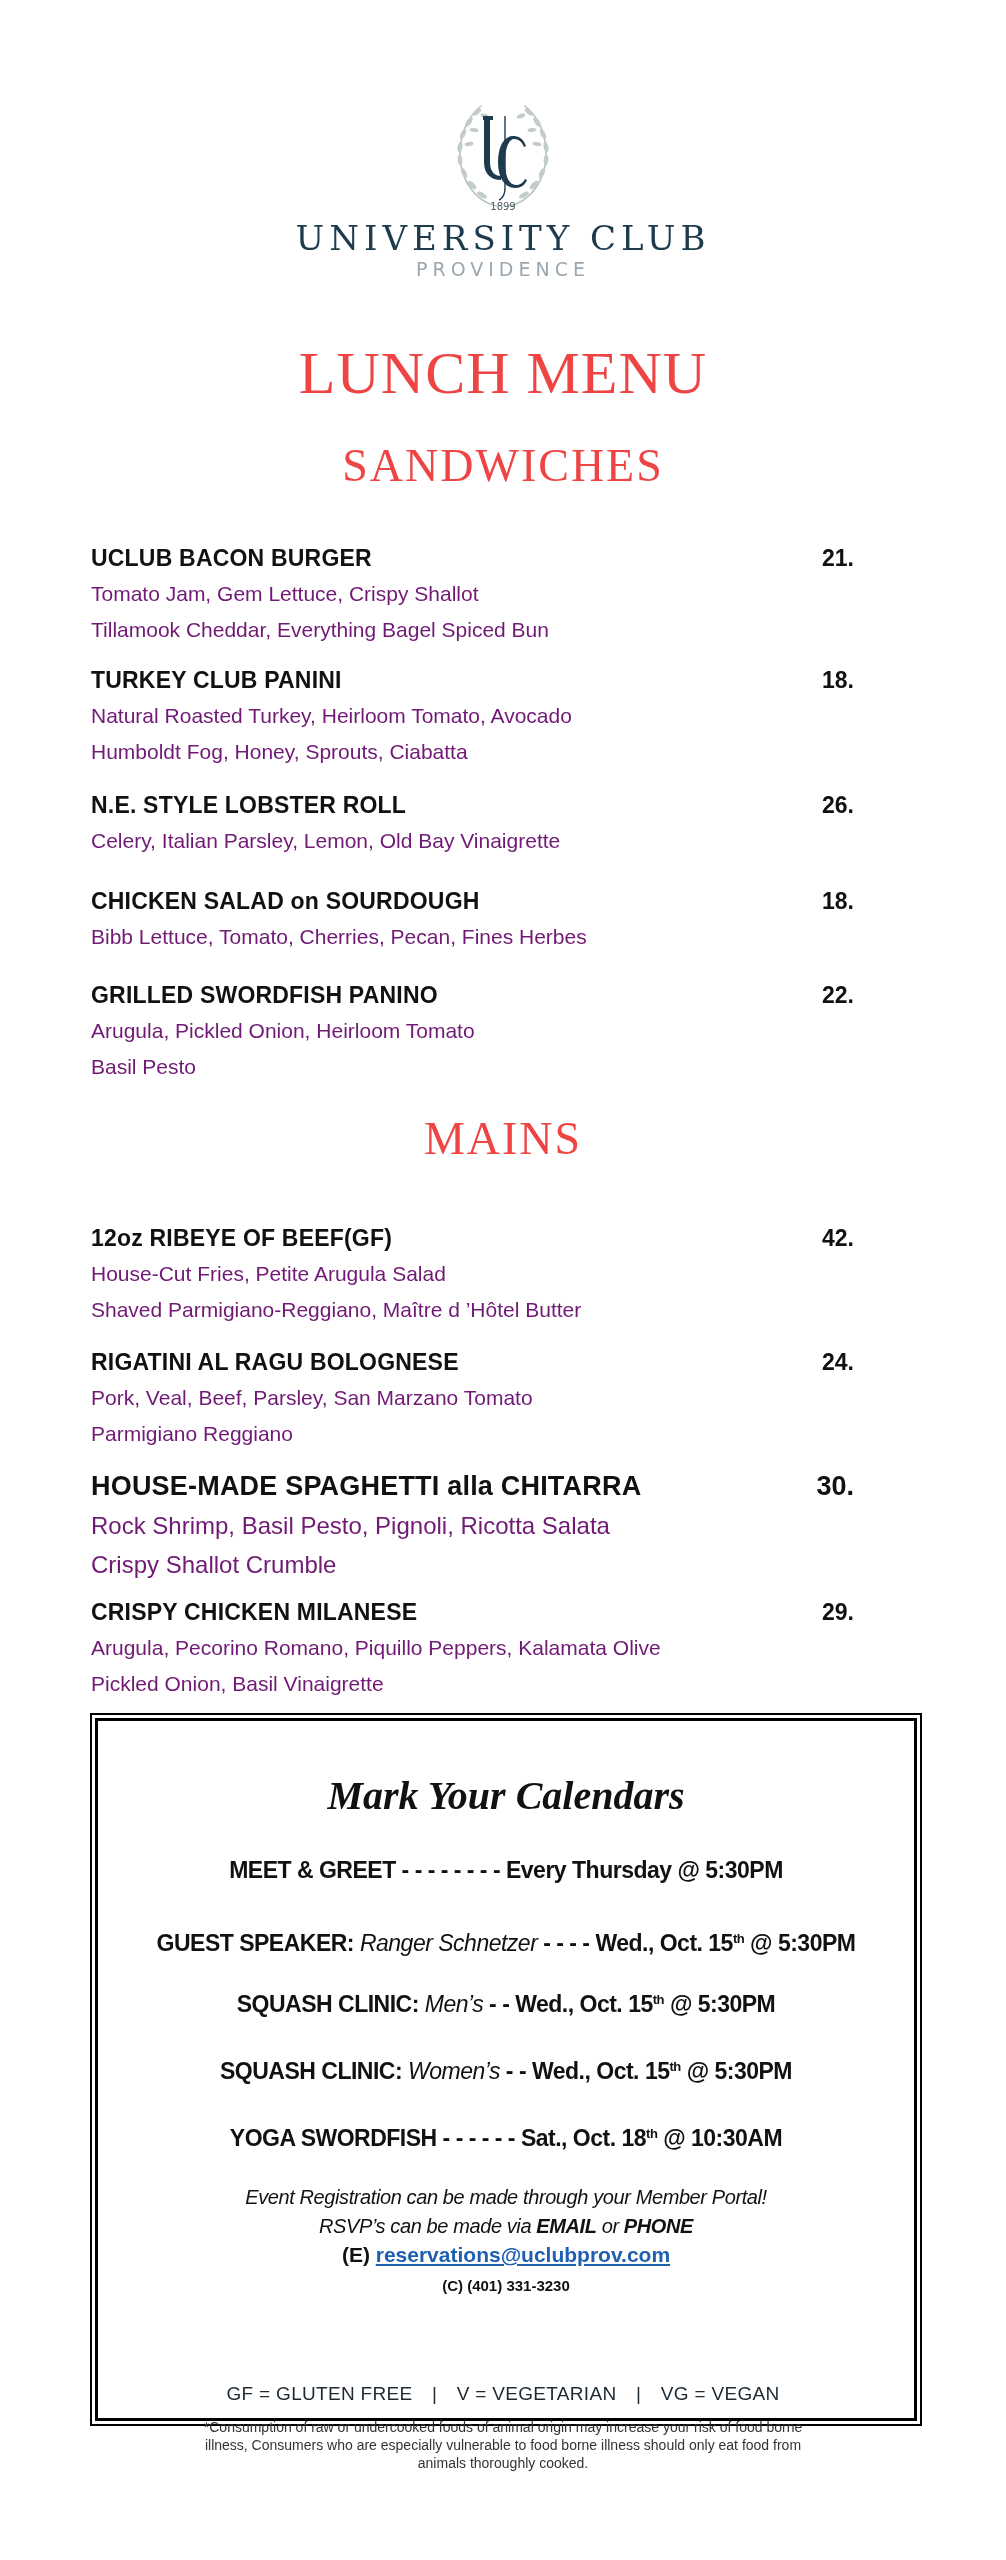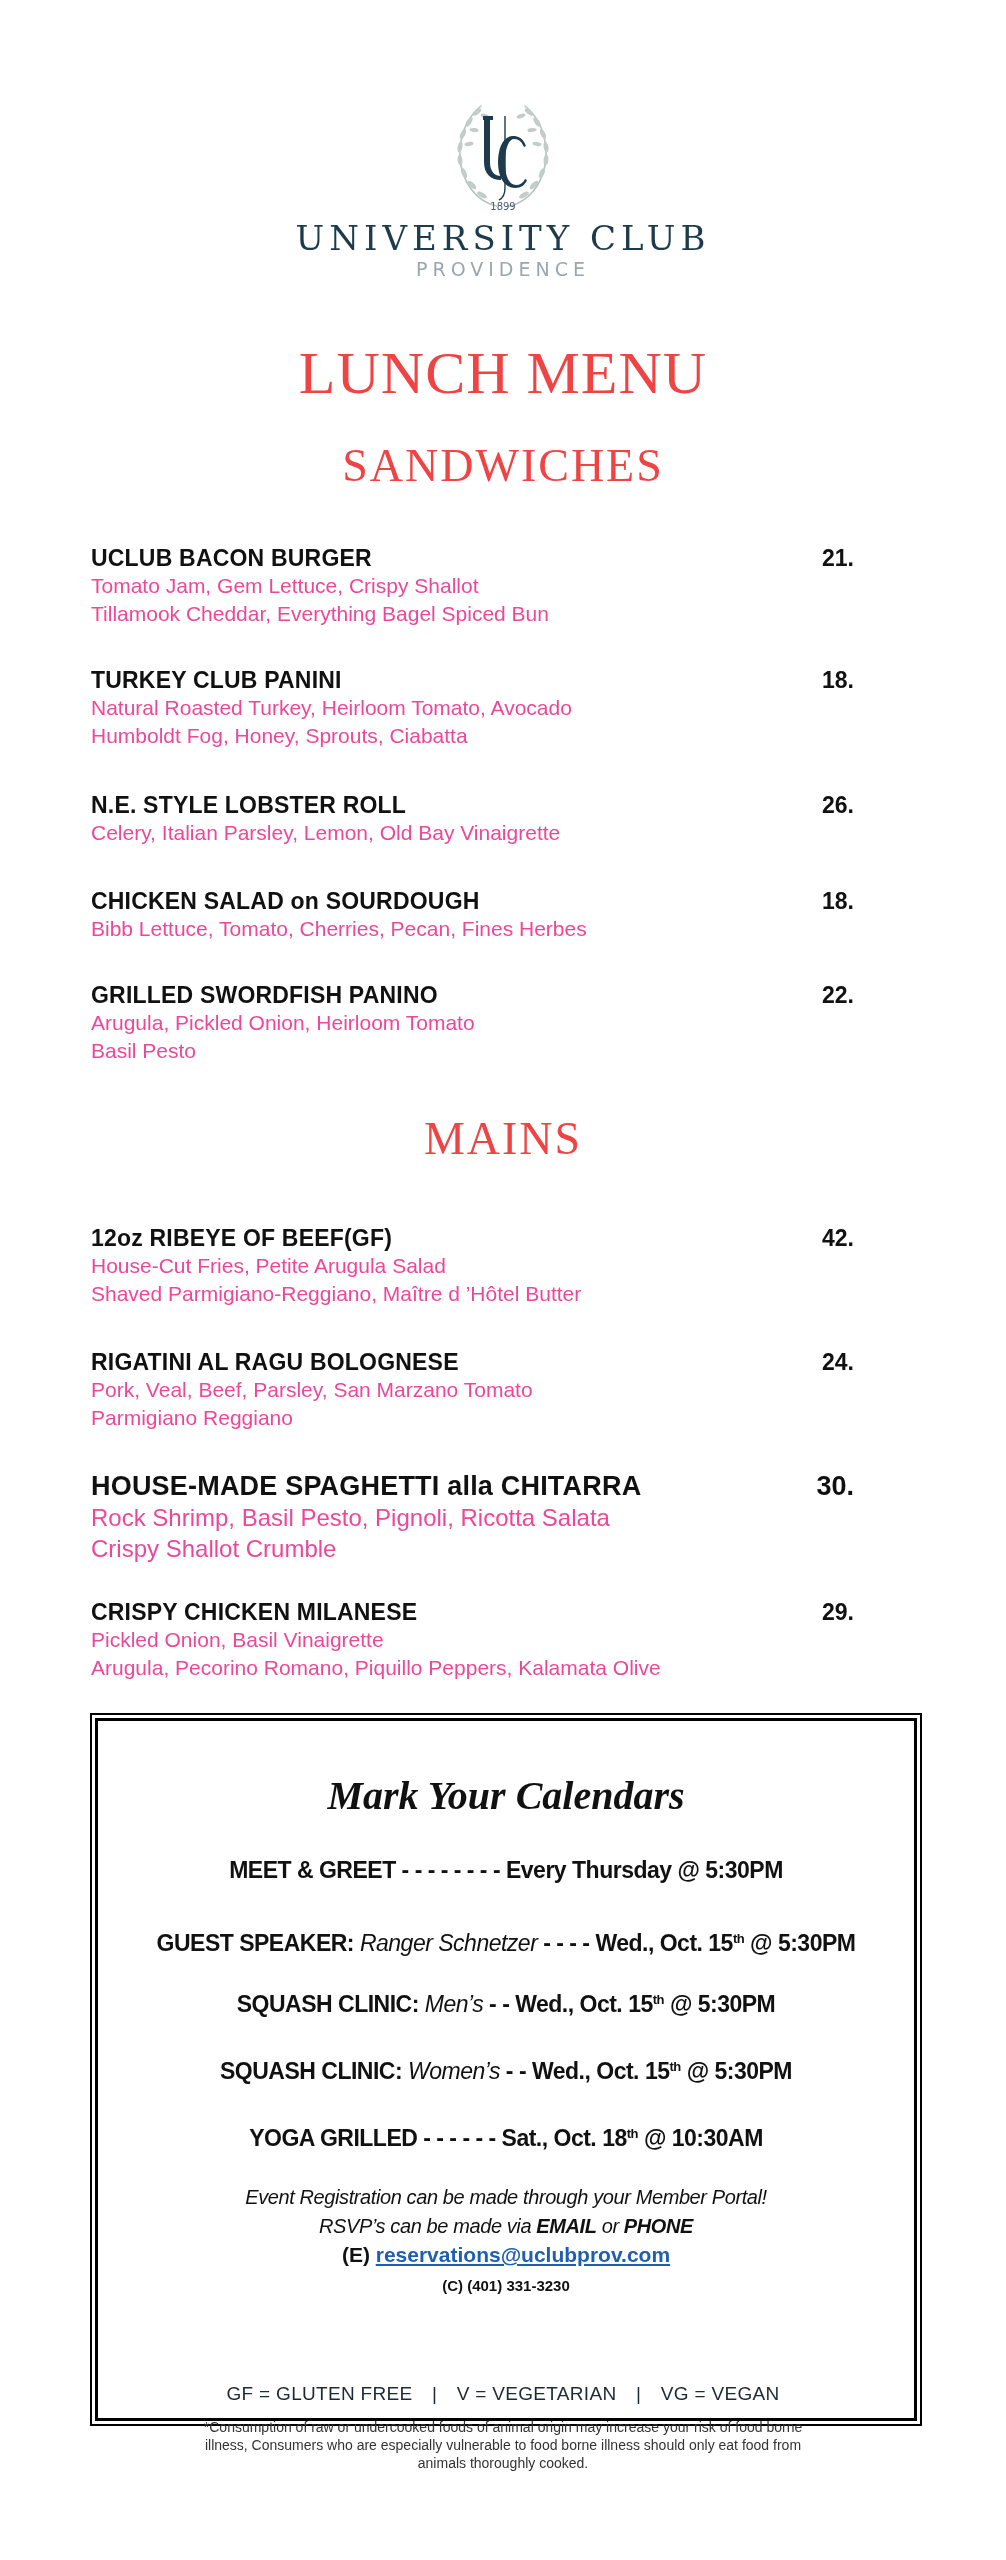--- a/index.html
+++ b/index.html
@@ -17,21 +17,21 @@
   .h-title { position: absolute; left: 0; width: 1006px; text-align: center; font-family: "Liberation Serif", serif; color: #ef4444; }
   .lunch-title { top: 340px; font-size: 60px; letter-spacing: 1px; line-height: 66px; }
   .section-title { font-size: 46px; letter-spacing: 2px; line-height: 52px; }
   .sandwiches-title { top: 440px; }
   .mains-title { top: 1113px; }
 
   
   .item { position: absolute; left: 91px; width: 790px; font-family: "Liberation Sans", sans-serif; }
   .item-name { font-size: 23px; font-weight: bold; line-height: 28px; color: #111; letter-spacing: 0.2px; }
   .item-price { position: absolute; right: 27px; top: 0; font-size: 23px; font-weight: bold; line-height: 28px; color: #111; }
-  .item-desc { font-size: 21px; line-height: 28px; color: #ec4899; }
+  .item-desc { font-size: 21px; line-height: 28px; color: #701a75; margin-top: 8px; }
   .item.large .item-name, .item.large .item-price { font-size: 27px; line-height: 32px; }
   .item.large .item-desc { font-size: 24px; line-height: 31px; }
 
   
   .cal-box { position: absolute; left: 90px; top: 1713px; width: 832px; height: 713px; box-sizing: border-box; border: 2px solid #000; padding: 3px; }
   .cal-inner { width: 100%; height: 100%; box-sizing: border-box; border: 3px solid #000; text-align: center; position: relative; }
   .cal-title { font-family: "Liberation Serif", serif; font-style: italic; font-weight: bold; font-size: 40px; line-height: 46px; position: absolute; left: 0; right: 0; top: 52px; }
   .cal-event { position: absolute; left: 0; right: 0; font-family: "Liberation Sans", sans-serif; font-weight: bold; font-size: 23px; line-height: 28px; letter-spacing: -0.5px; }
   .cal-event .em { font-style: italic; font-weight: normal; }
   .cal-event sup { font-size: 13px; line-height: 0; vertical-align: 8px; }
@@ -142,22 +142,22 @@
   </div>
   <div class="item large" style="top:1470px">
     <div class="item-name">HOUSE-MADE SPAGHETTI alla CHITARRA</div>
     <div class="item-price">30.</div>
     <div class="item-desc">Rock Shrimp, Basil Pesto, Pignoli, Ricotta Salata</div>
     <div class="item-desc">Crispy Shallot Crumble</div>
   </div>
   <div class="item" style="top:1598px">
     <div class="item-name">CRISPY CHICKEN MILANESE</div>
     <div class="item-price">29.</div>
+    <div class="item-desc">Arugula, Pecorino Romano, Piquillo Peppers, Kalamata Olive</div>
     <div class="item-desc">Pickled Onion, Basil Vinaigrette</div>
-    <div class="item-desc">Arugula, Pecorino Romano, Piquillo Peppers, Kalamata Olive</div>
   </div>
 
   <div class="cal-box">
     <div class="cal-inner">
       <div class="cal-title">Mark Your Calendars</div>
 
       <div class="cal-event" style="top:135px">
         <span>MEET &amp; GREET</span>
         <span>- - - - - - - -</span>
         <span>Every Thursday @ 5:30PM</span>
@@ -178,21 +178,21 @@
       </div>
 
       <div class="cal-event" style="top:336px">
         <span>SQUASH CLINIC:</span>
         <span class="em">Women’s</span>
         <span>- -</span>
         <span><span>Wed., Oct. 15</span><sup>th</sup><span> @ 5:30PM</span></span>
       </div>
 
       <div class="cal-event" style="top:403px">
-        <span>YOGA GRILLED</span>
+        <span>YOGA SWORDFISH</span>
         <span>- - - - - -</span>
         <span><span>Sat., Oct. 18</span><sup>th</sup><span> @ 10:30AM</span></span>
       </div>
 
       <div class="cal-note" style="top:462px">Event Registration can be made through your Member Portal!</div>
       <div class="cal-note" style="top:491px">
         <span>RSVP’s can be made via </span><b>EMAIL</b><span> or </span><b>PHONE</b>
       </div>
       <div class="cal-contact" style="top:520px">
         <span>(E) </span><a>reservations@uclubprov.com</a>

